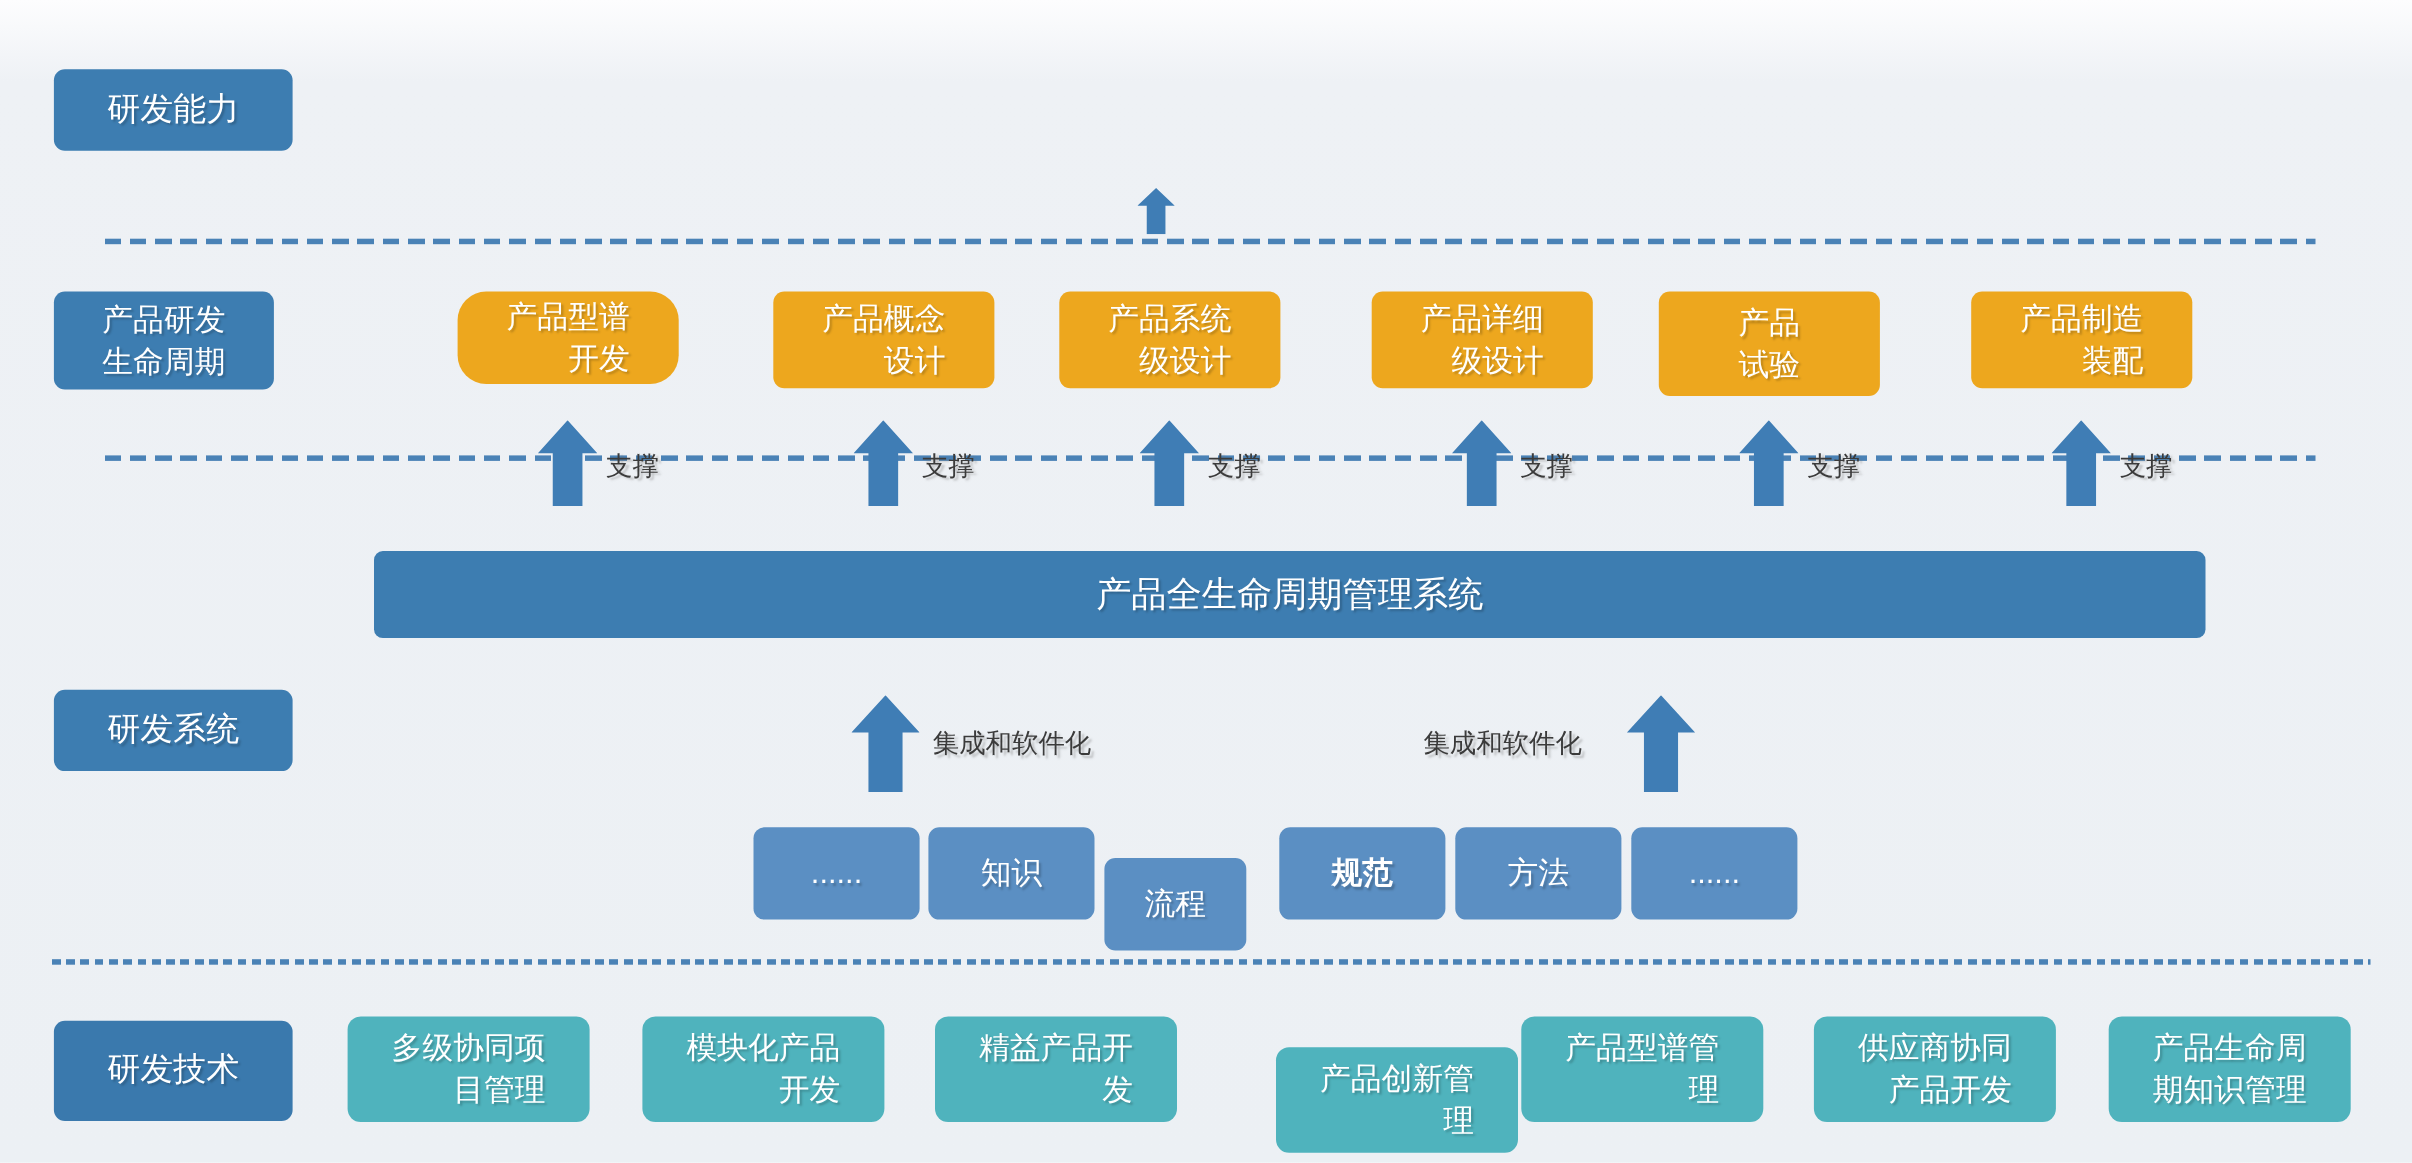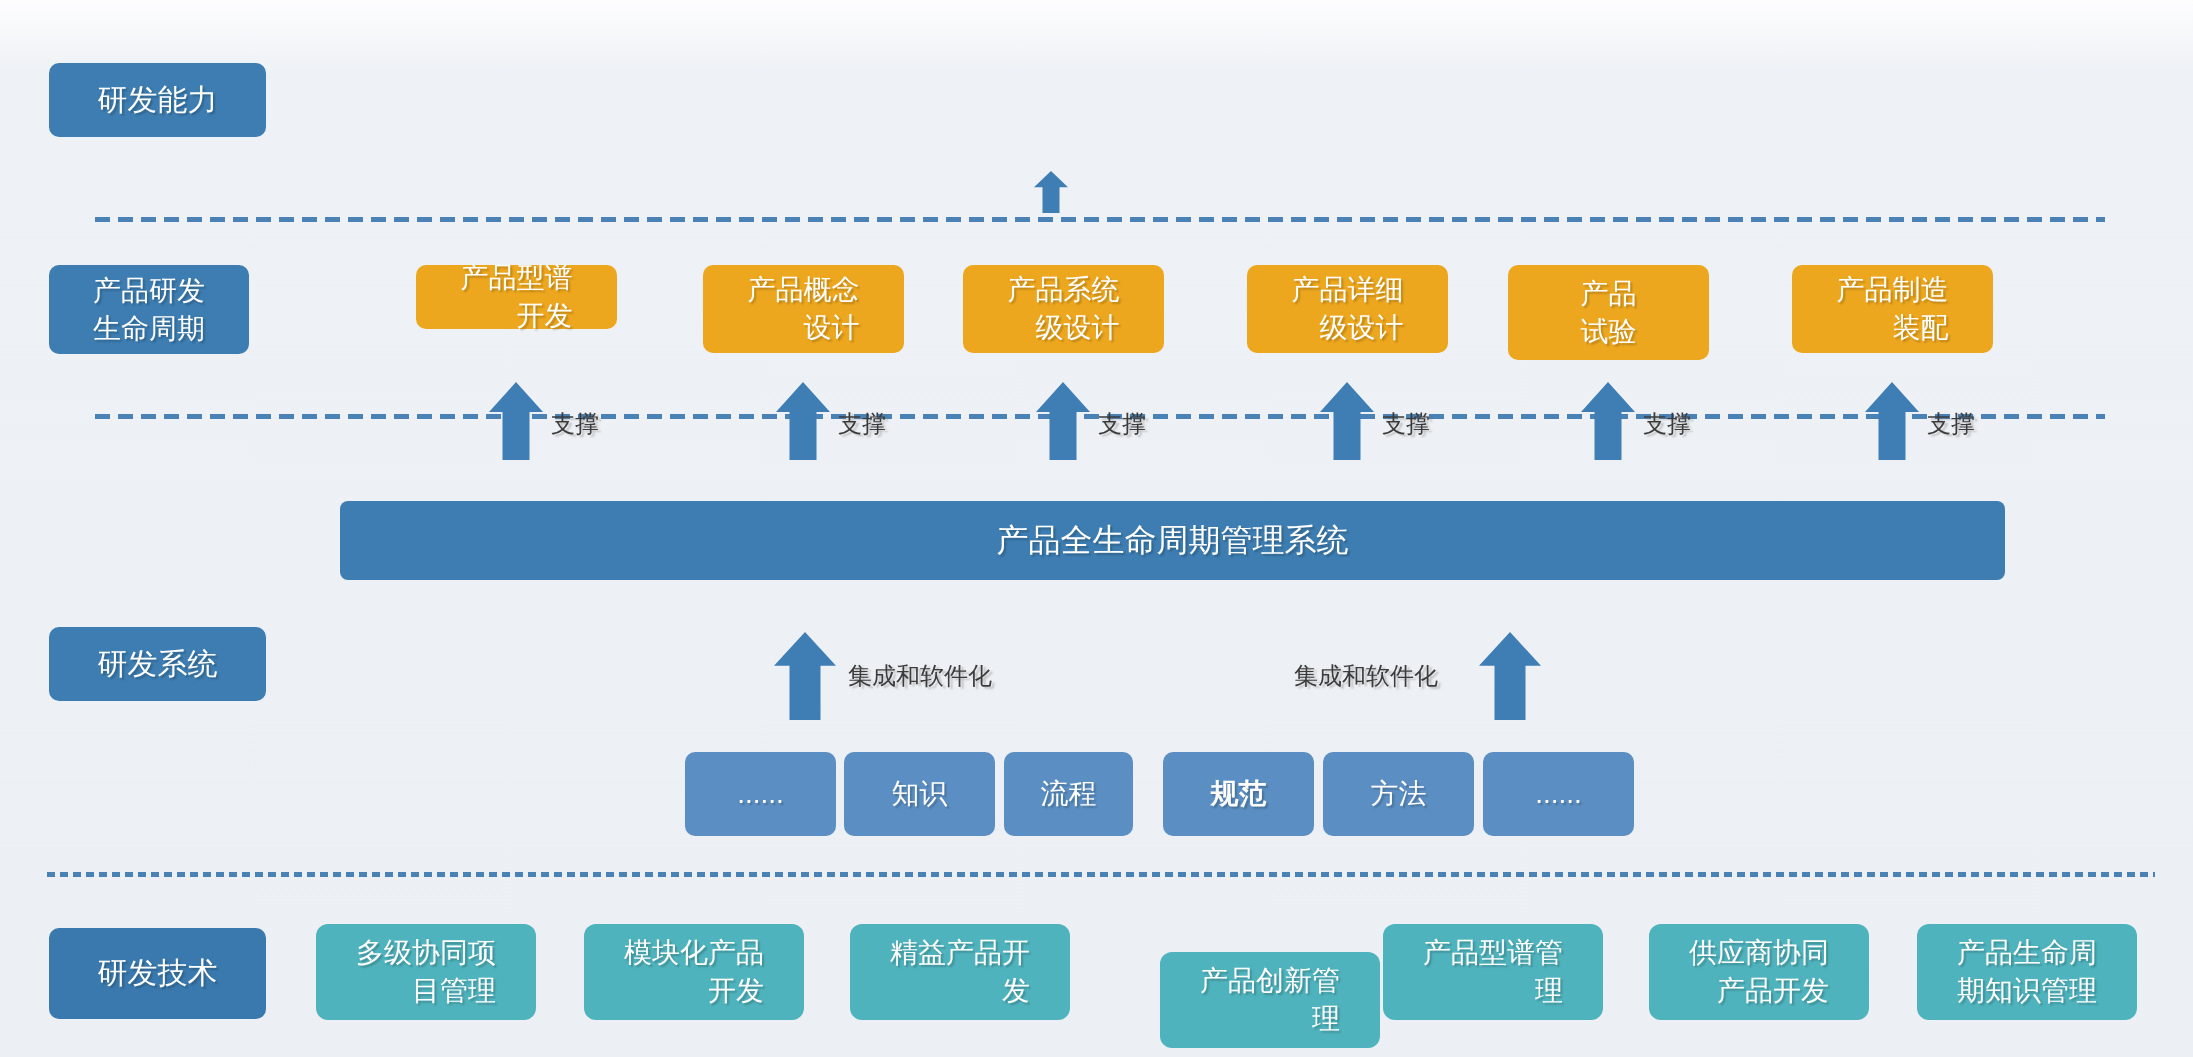--- a/index.html
+++ b/index.html
@@ -48,21 +48,21 @@
     <svg viewBox="0 0 52 78" preserveAspectRatio="none">
         <polygon fill="currentColor" points="26,0 52,30 39,30 39,78 13,78 13,30 0,30"></polygon>
       </svg>
   </div>
 
   <div class="dash" style="left:95px;top:217px;width:2010px;"></div>
 
   <div class="box blue f28" style="left:49px;top:265px;width:200px;height:89px;">产品研发
 生命周期</div>
 
-  <div class="box orange f28" style="left:416px;top:265px;width:201px;height:64px;">产品型谱
+  <div class="box orange f28" style="left:416px;top:265px;width:201px;height:84px;border-radius:26px;">产品型谱
 开发</div>
   <div class="box orange f28" style="left:703px;top:265px;width:201px;height:88px;">产品概念
 设计</div>
   <div class="box orange f28" style="left:963px;top:265px;width:201px;height:88px;">产品系统
 级设计</div>
   <div class="box orange f28" style="left:1247px;top:265px;width:201px;height:88px;">产品详细
 级设计</div>
   <div class="box orange f28" style="left:1508px;top:265px;width:201px;height:95px;">产品
 试验</div>
   <div class="box orange f28" style="left:1792px;top:265px;width:201px;height:88px;">产品制造
@@ -125,21 +125,21 @@
 
   <div class="arrow" style="left:1479px;top:632px;width:62px;height:88px;">
     <svg viewBox="0 0 52 78" preserveAspectRatio="none">
         <polygon fill="currentColor" points="26,0 52,30 39,30 39,78 13,78 13,30 0,30"></polygon>
       </svg>
     </div>
   <div class="side-label" style="left:1294px;top:660px;">集成和软件化</div>
 
   <div class="box medium f28" style="left:685px;top:752px;width:151px;height:84px;">......</div>
   <div class="box medium f28" style="left:844px;top:752px;width:151px;height:84px;">知识</div>
-  <div class="box medium f28" style="left:1004px;top:752px;width:129px;height:84px;">流程</div>
+  <div class="box medium f28" style="left:1004px;top:780px;width:129px;height:84px;">流程</div>
   <div class="box medium f28" style="left:1163px;top:752px;width:151px;height:84px;font-weight:bold;">规范</div>
   <div class="box medium f28" style="left:1323px;top:752px;width:151px;height:84px;">方法</div>
   <div class="box medium f28" style="left:1483px;top:752px;width:151px;height:84px;">......</div>
 
   <div class="dots" style="left:47px;top:872px;width:2108px;"></div>
 
   <div class="box blue-dark f30" style="left:49px;top:928px;width:217px;height:91px;">研发技术</div>
 
   <div class="box teal f28" style="left:316px;top:924px;width:220px;height:96px;">多级协同项
 目管理</div>

